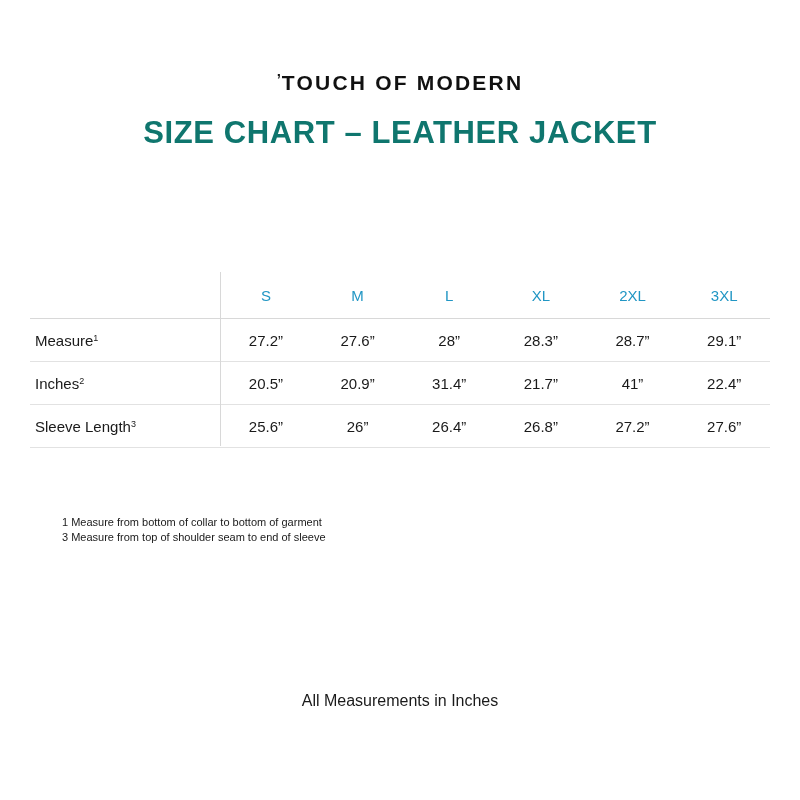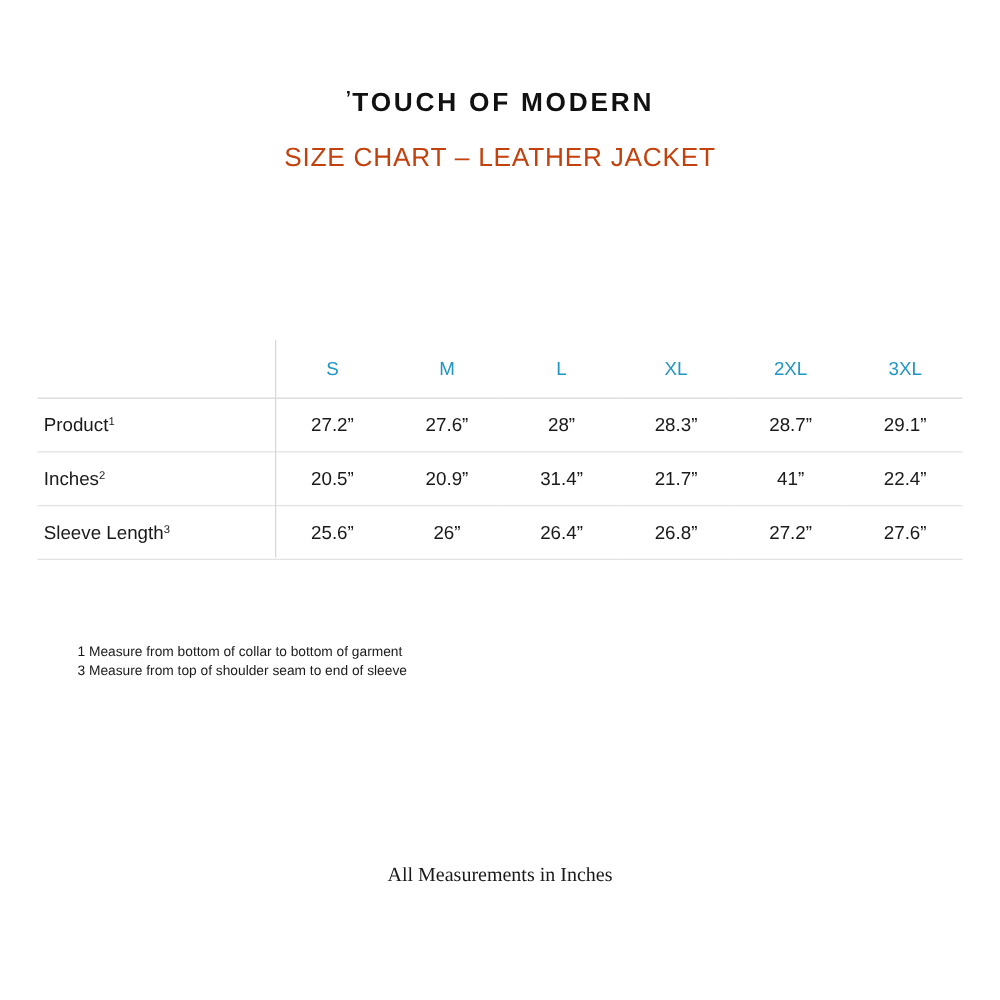--- a/index.html
+++ b/index.html
@@ -42,24 +42,24 @@
     margin-right: 1px;
   }
 
   
   .doc-title {
     position: absolute;
     top: 115px;
     left: 0;
     width: 800px;
     text-align: center;
-    font-size: 21px;
-    font-weight: normal;
+    font-size: 31px;
+    font-weight: bold;
     letter-spacing: 0.6px;
-    color: #c2410c;
+    color: #0f766e;
     white-space: nowrap;
   }
 
   
   .section-title {
     position: absolute;
     top: 232px;
     left: 0;
     width: 800px;
     text-align: center;
@@ -148,21 +148,20 @@
 
   
   .footer-note {
     position: absolute;
     top: 692px;
     left: 0;
     width: 800px;
     text-align: center;
     font-size: 16px;
     color: #1a1a1a;
-    font-family: Liberation Serif, serif;
   }
 </style>
 </head>
 <body>
 
 <div class="page">
 
   <div class="brand">
     <span class="tick">’</span><span>TOUCH OF MODERN</span>
   </div>
@@ -188,21 +187,21 @@
           <th>S</th>
           <th>M</th>
           <th>L</th>
           <th>XL</th>
           <th>2XL</th>
           <th>3XL</th>
         </tr>
       </thead>
       <tbody>
         <tr>
-          <td class="row-label"><span>Product</span><span class="sup">1</span></td>
+          <td class="row-label"><span>Measure</span><span class="sup">1</span></td>
           <td>27.2”</td>
           <td>27.6”</td>
           <td>28”</td>
           <td>28.3”</td>
           <td>28.7”</td>
           <td>29.1”</td>
         </tr>
         <tr>
           <td class="row-label"><span>Inches</span><span class="sup">2</span></td>
           <td>20.5”</td>

